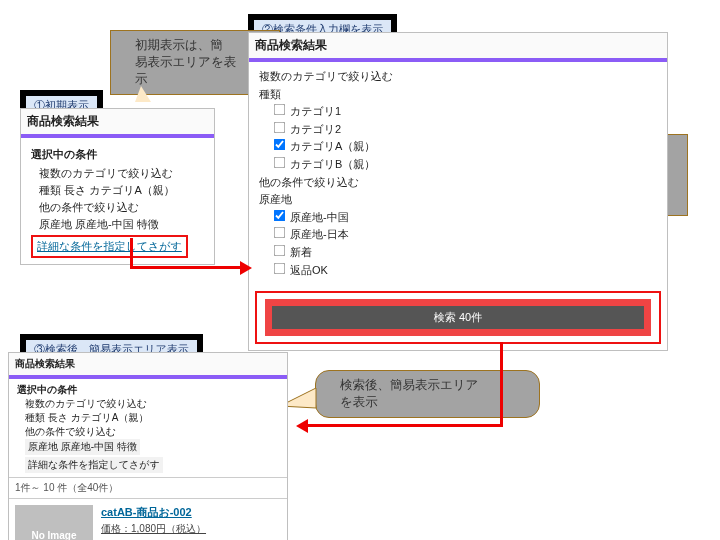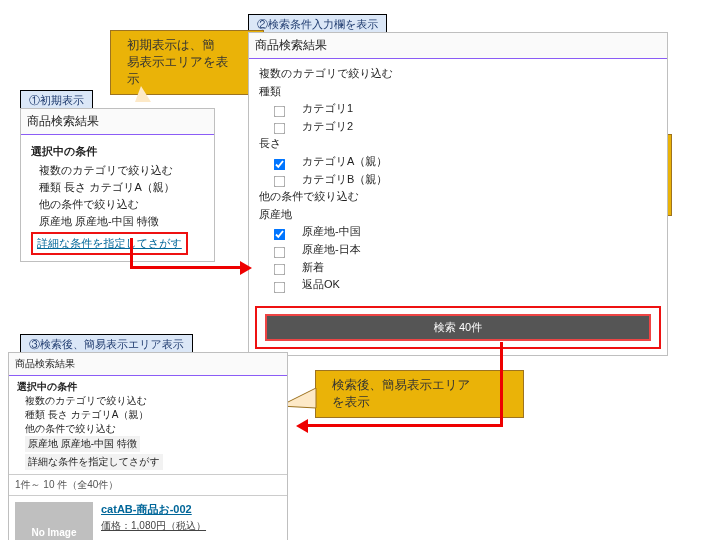--- a/index.html
+++ b/index.html
@@ -14,52 +14,52 @@
     position: relative;
     width: 720px;
     height: 540px;
     background: #fff;
     overflow: hidden;
   }
   
   .sect-label {
     position: absolute;
     background: #dbe7f7;
-    border: 1px solid #000000;
+    border: 6px solid #000000;
     padding: 2px 8px;
     font-size: 11px;
     color: #1e3a6e;
   }
   
   .callout {
     position: absolute;
-    background: #eab308;
+    background: #a3a3a3;
     border: 1px solid #9d7320;
-    padding: 6px 16px;
+    padding: 6px 24px;
     font-size: 12.5px;
     line-height: 1.35;
     color: #333;
   }
   .callout-tail {
     position: absolute;
     width: 0; height: 0;
     border-style: solid;
   }
   
   .panel {
     position: absolute;
     background: #fff;
     border: 1px solid #bfbfbf;
     box-sizing: border-box;
   }
   .panel-title {
-    font-weight: normal;
+    font-weight: bold;
     font-size: 12px;
     padding: 4px 6px;
-    border-bottom: 1px solid #8b5cf6;
+    border-bottom: 4px solid #8b5cf6;
     background: #fafafa;
   }
   .panel-body {
     padding: 6px 10px;
     font-size: 11px;
     line-height: 1.55;
   }
   .sub-head {
     font-weight: bold;
     margin: 2px 0 2px 0;
@@ -76,31 +76,31 @@
     padding: 1px 4px;
     display: inline-block;
     margin-top: 2px;
   }
   .red-box.wide {
     display: block;
     padding: 4px 6px;
     margin: 6px;
   }
   
-  .chk-row { margin-left: 14px; display:flex; align-items:flex-end; gap:16px;}
+  .chk-row { margin-left: 14px; display:flex; align-items:flex-start; gap:4px;}
   .chk-row input { margin: 0; transform: scale(0.9);}
   
   .search-btn {
     background: #555;
     color: #fff;
     text-align: center;
     padding: 4px 0;
     margin: 2px;
     font-size: 11px;
-    border: 2px solid #ef4444;
+    border: 7px solid #ef4444;
   }
   
   .arrow {
     position: absolute;
     background: #e00;
     height: 3px;
   }
   .arrow-head {
     position: absolute;
     width: 0; height: 0;
@@ -146,21 +146,21 @@
   <div class="callout" style="left:473px; top:134px; width:165px;">
     <div>簡易表示エリアの「詳</div>
     <div>細な条件を指定してさ</div>
     <div>がす」ボタンクリックで</div>
     <div>検索条件入力欄を表示</div>
   </div>
   <svg class="connector" style="left:436px; top:166px;" width="40" height="20">
     <polygon points="0,10 38,0 38,20" fill="#fde9c7" stroke="#9d7320"></polygon>
   </svg>
 
-  <div class="callout" style="left:315px; top:370px; width:175px;">
+  <div class="callout" style="left:315px; top:370px; width:175px;border-radius:14px;">
     <div>検索後、簡易表示エリア</div>
     <div>を表示</div>
   </div>
   <svg class="connector" style="left:280px; top:388px;" width="38" height="22">
     <polygon points="0,18 36,0 36,20" fill="#fde9c7" stroke="#9d7320"></polygon>
   </svg>
 
   <div class="panel" style="left:20px; top:108px; width:195px;">
     <div class="panel-title">商品検索結果</div>
     <div class="panel-body">
@@ -181,21 +181,20 @@
       <div>複数のカテゴリで絞り込む</div>
       <div>種類</div>
       <label class="chk-row">
           <input type="checkbox" style="">
           <span>カテゴリ1</span>
         </label>
       <label class="chk-row">
           <input type="checkbox" style="">
           <span>カテゴリ2</span>
         </label>
-      <div>長さ</div>
       <label class="chk-row">
           <input type="checkbox" checked="" style="">
           <span>カテゴリA（親）</span>
         </label>
       <label class="chk-row">
           <input type="checkbox" style="">
           <span>カテゴリB（親）</span>
         </label>
       <div>他の条件で絞り込む</div>
       <div>原産地</div>

